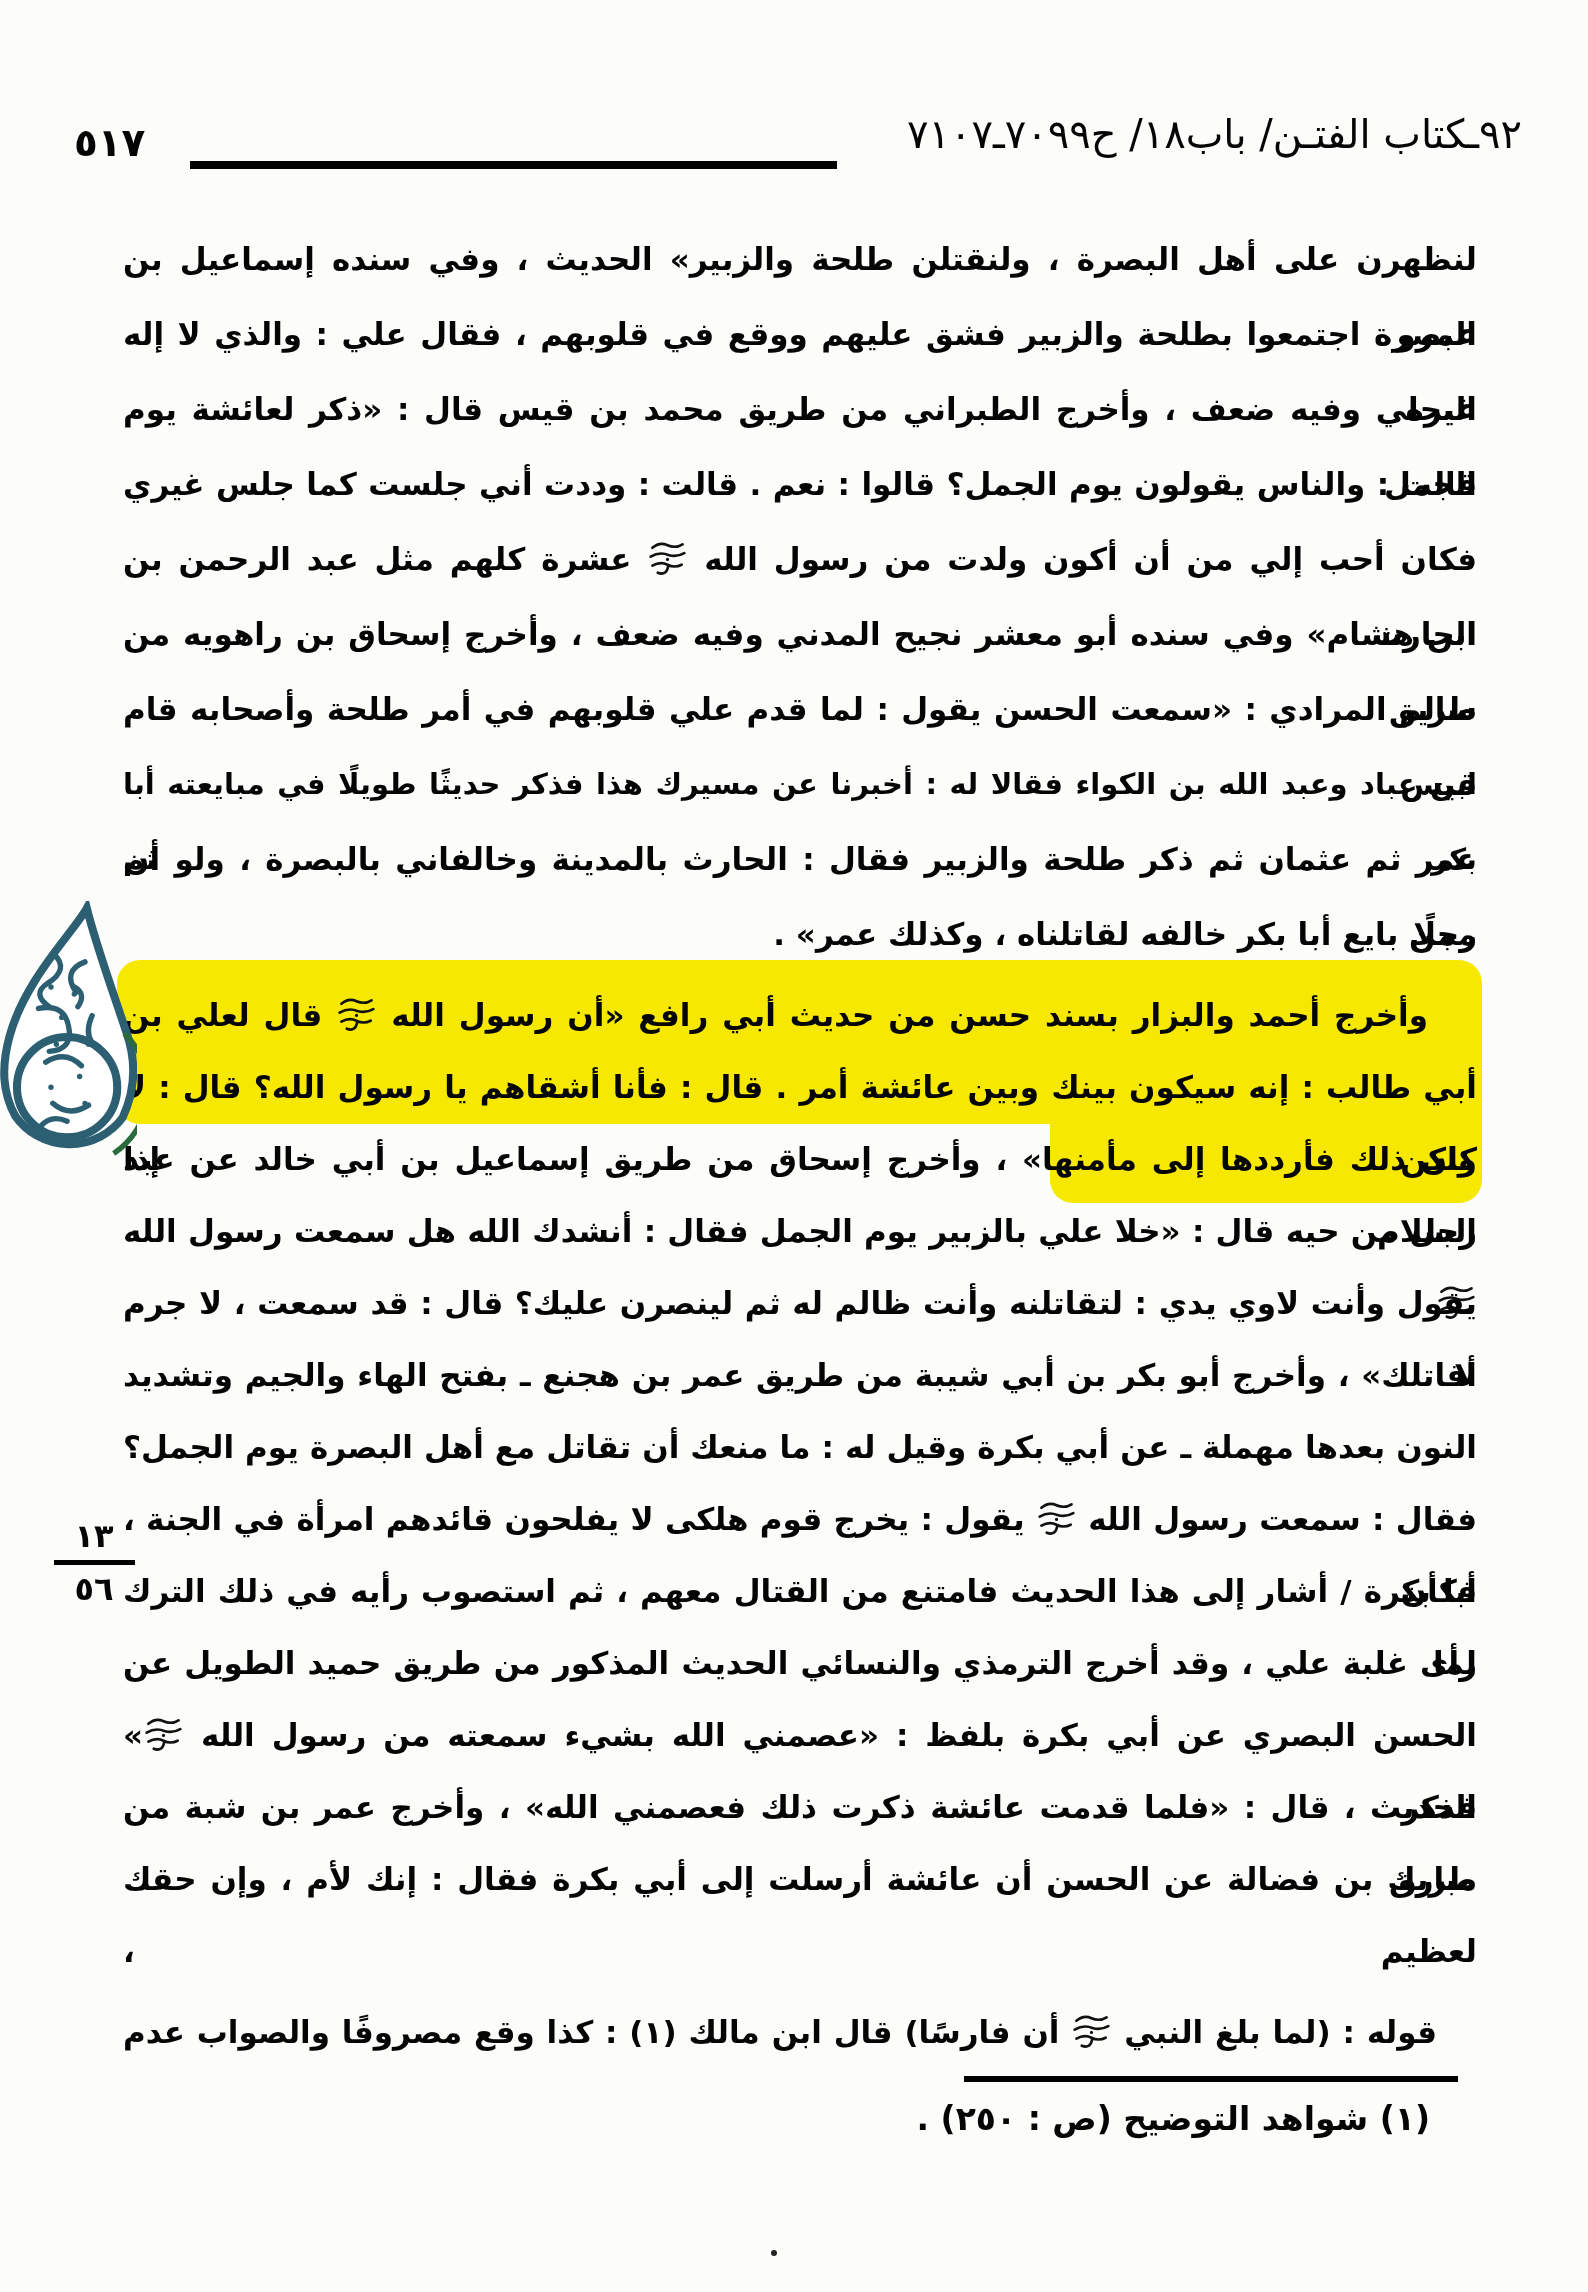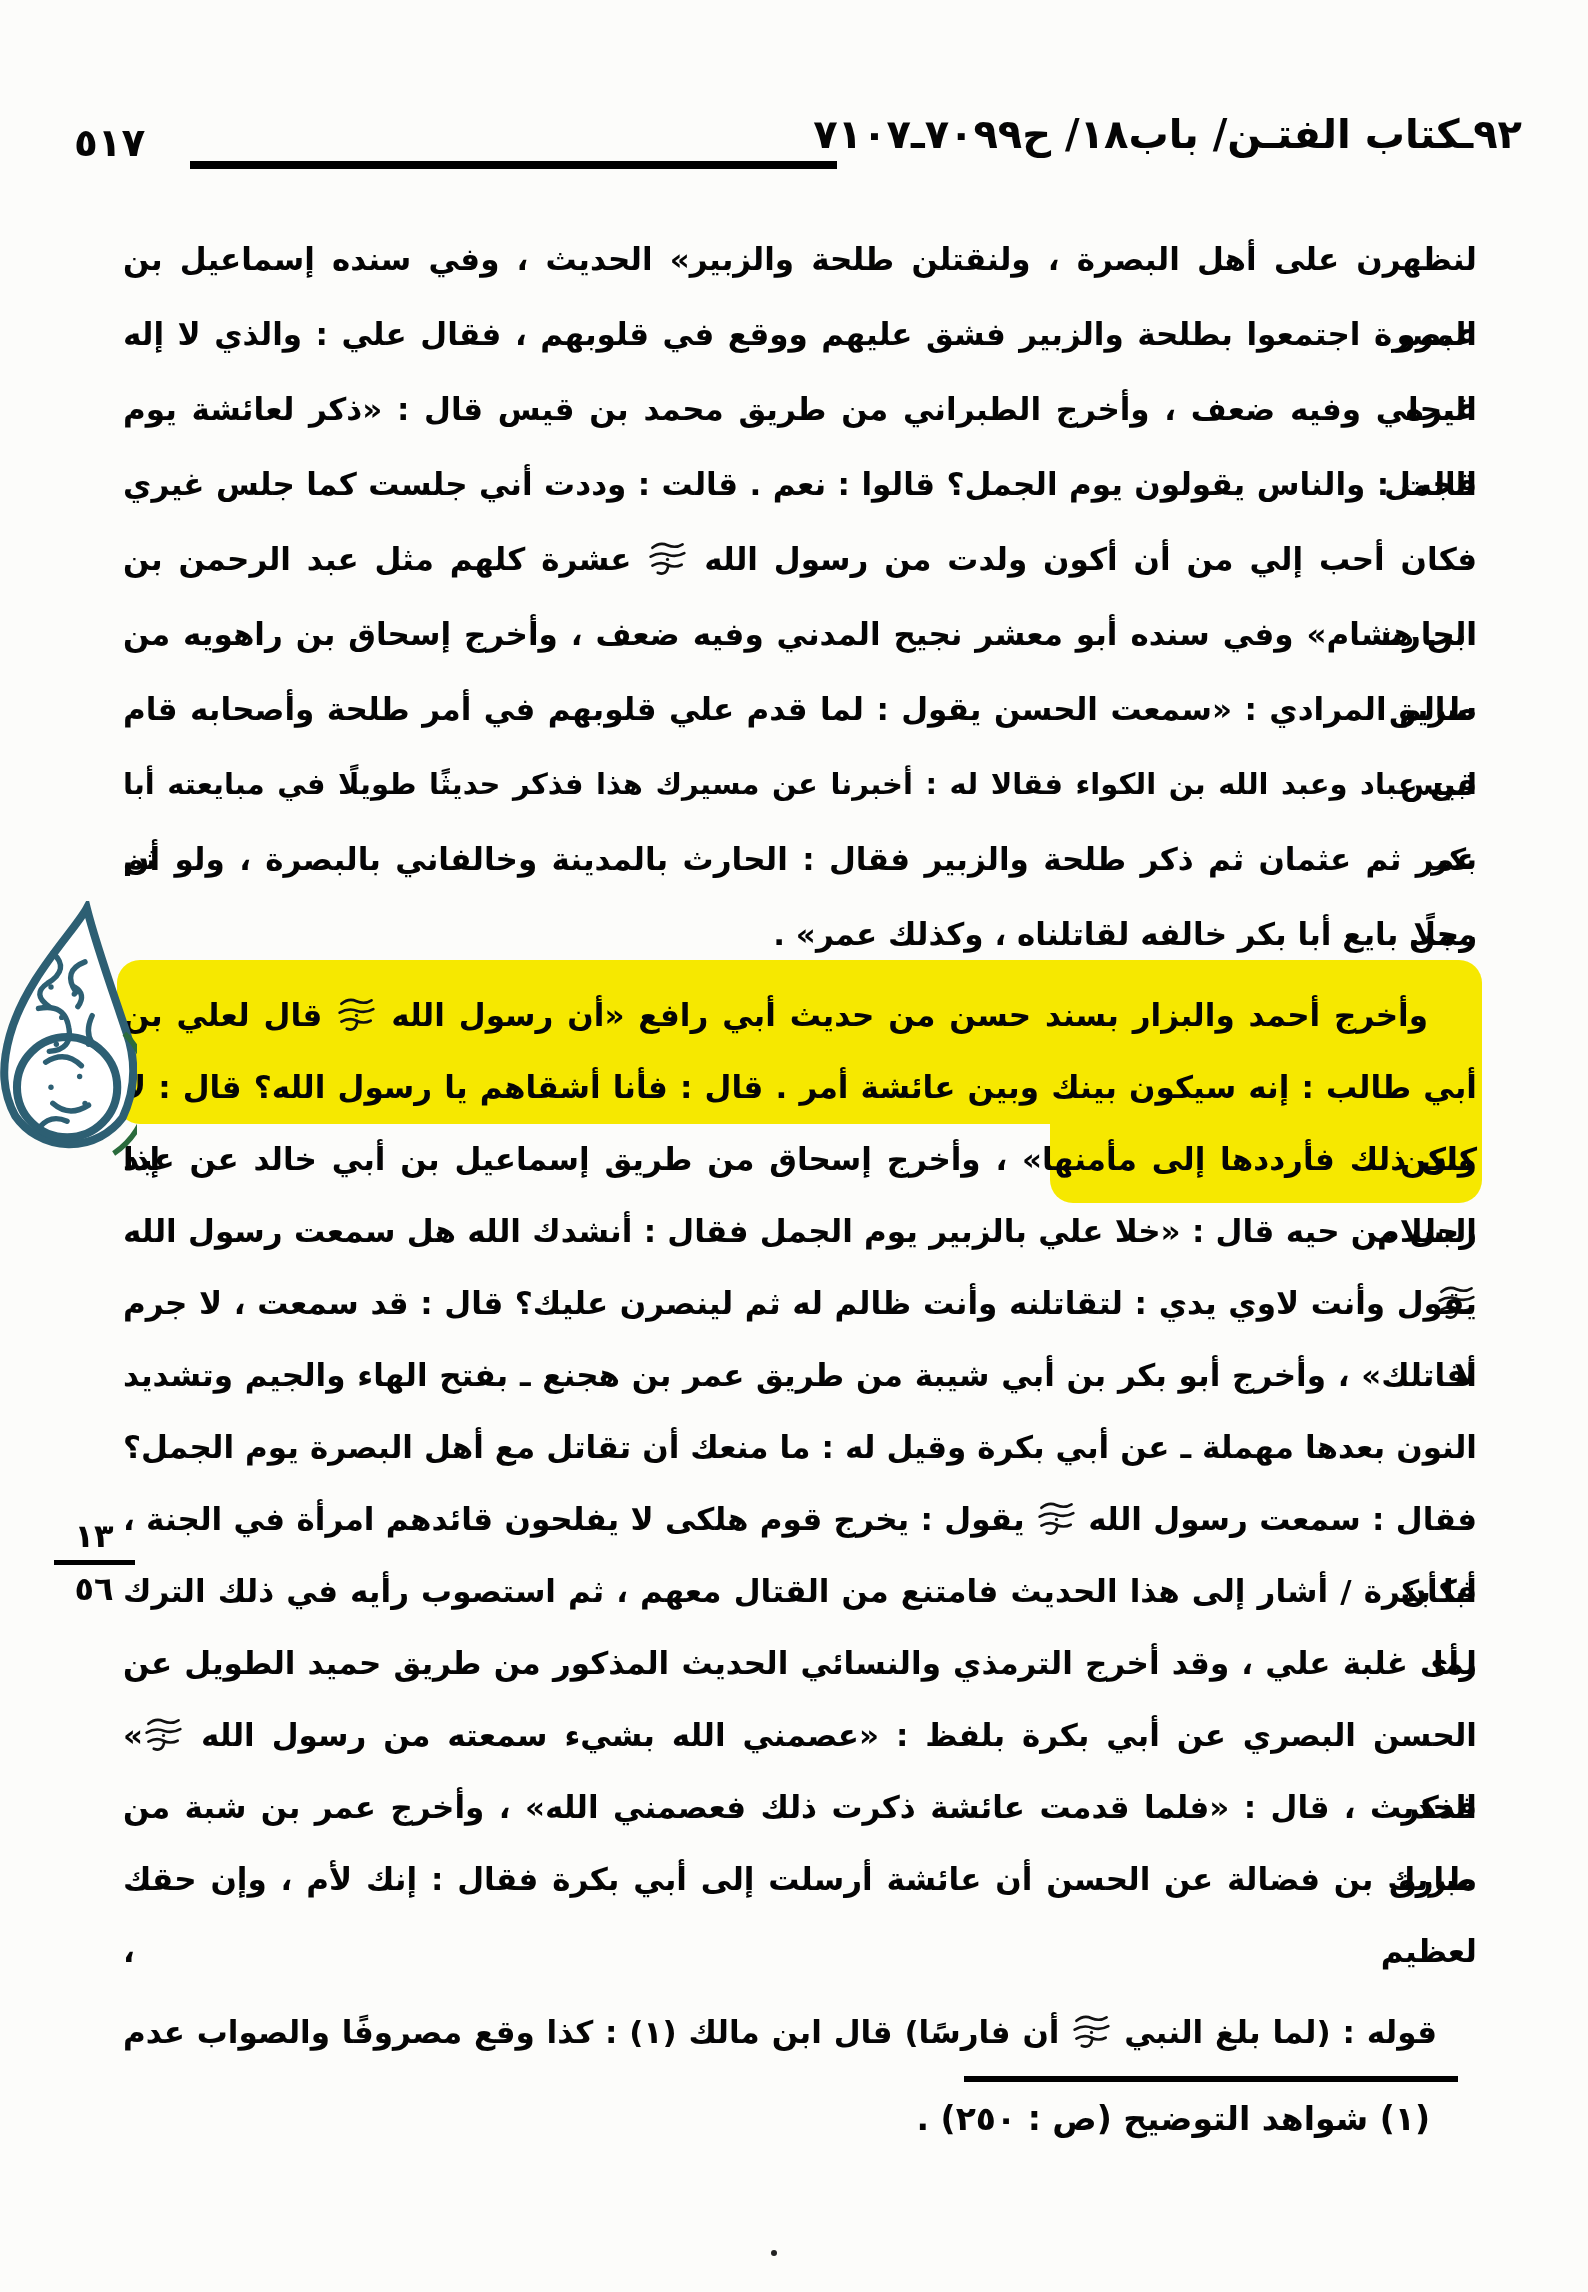--- a/index.html
+++ b/index.html
@@ -7,21 +7,21 @@
     position:relative;
     width:1589px;height:2293px;
     background:#fcfcfa;
     font-family:"DejaVu Sans", sans-serif;
     color:#050505;
     overflow:hidden;
   }
   
   .hdr-chapter{
     position:absolute;top:111px;right:66px;
-    font-size:40px;font-weight:700;direction:rtl;white-space:nowrap;
+    font-size:40px;font-weight:400;direction:rtl;white-space:nowrap;
   }
   .hdr-rule{
     position:absolute;top:161px;left:191px;width:647px;height:8px;background:#000;
   }
   .hdr-pagenum{
     position:absolute;top:120px;left:75px;
     font-size:39px;font-weight:700;direction:rtl;
   }
   
   .body-p{

